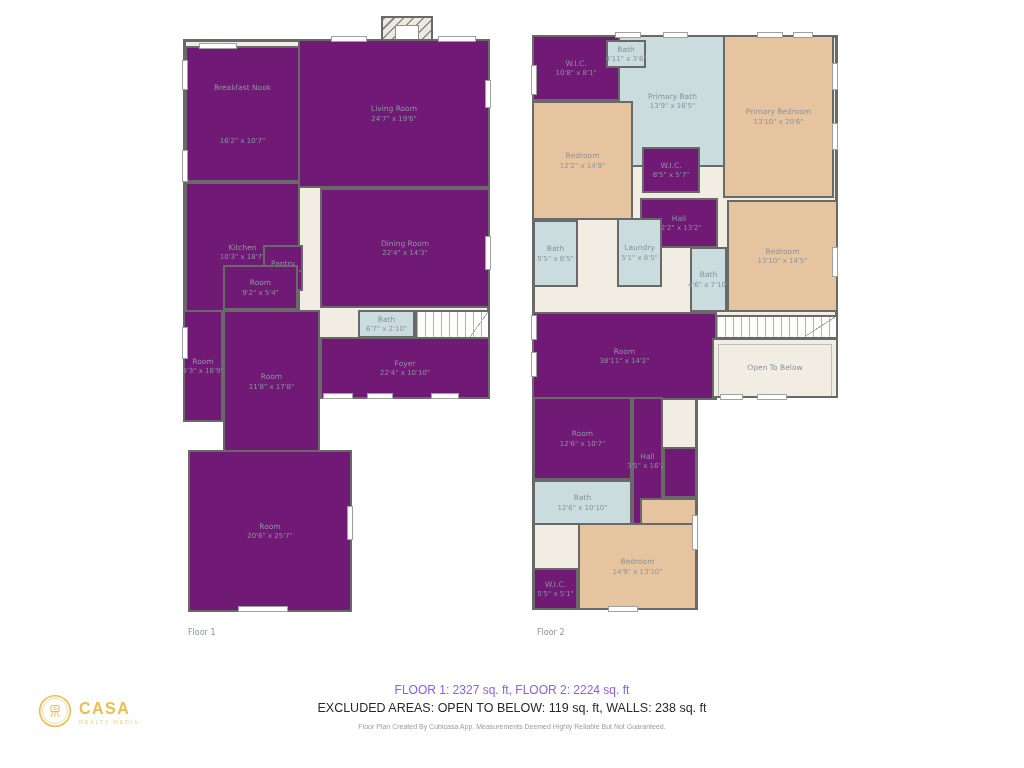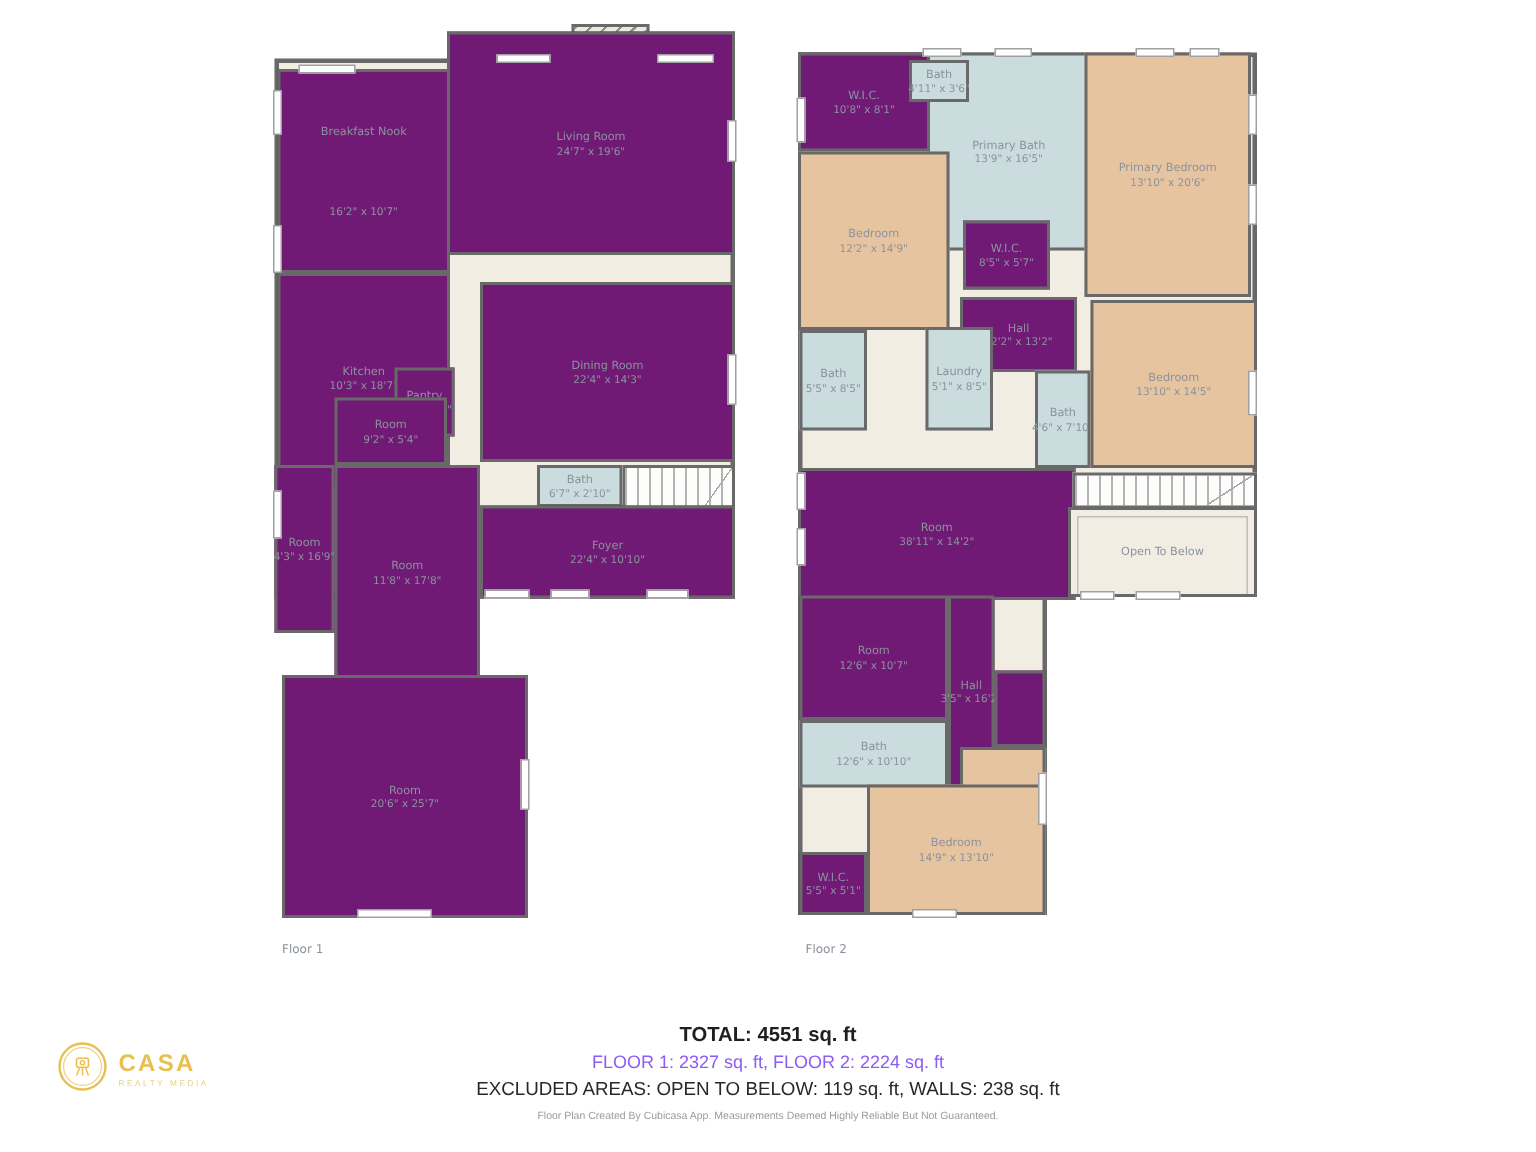--- a/index.html
+++ b/index.html
@@ -56,21 +56,21 @@
 <div class="room k-base" style="left: 0px; top: 25px; width: 307px; height: 360px;"></div>
     <div class="room k-chimney" style="left: 198px; top: 2px; width: 52px; height: 26px;"></div>
     <div class="room k-floor" style="left: 2px; top: 32px; width: 115px; height: 136px; gap: 43px;">
       <div class="rname">Breakfast Nook</div>
       <div class="rdims">16'2" x 10'7"</div>
     </div>
     <div class="room k-floor" style="left: 2px; top: 168px; width: 115px; height: 140px;">
       <div class="rname">Kitchen</div>
       <div class="rdims">10'3" x 18'7"</div>
     </div>
-    <div class="room k-floor" style="left: 115px; top: 7px; width: 192px; height: 149px;">
+    <div class="room k-floor" style="left: 115px; top: 25px; width: 192px; height: 149px;">
       <div class="rname">Living Room</div>
       <div class="rdims">24'7" x 19'6"</div>
     </div>
     <div class="room k-floor" style="left: 137px; top: 174px; width: 170px; height: 120px;">
       <div class="rname">Dining Room</div>
       <div class="rdims">22'4" x 14'3"</div>
     </div>
     <div class="room k-floor" style="left: 80px; top: 231px; width: 40px; height: 46px;">
       <div class="rname">Pantry</div>
       <div class="rdims">4'5" x 6'7"</div>
@@ -203,21 +203,20 @@
     <div class="room k-window" style="left: -1px; top: 35px; width: 6px; height: 30px;"></div>
     <div class="room k-window" style="left: -1px; top: 285px; width: 6px; height: 25px;"></div>
     <div class="room k-window" style="left: -1px; top: 322px; width: 6px; height: 25px;"></div>
     <div class="room k-window" style="left: 188px; top: 364px; width: 23px; height: 6px;"></div>
     <div class="room k-window" style="left: 225px; top: 364px; width: 30px; height: 6px;"></div>
     <div class="room k-window" style="left: 160px; top: 485px; width: 6px; height: 35px;"></div>
     <div class="room k-window" style="left: 76px; top: 576px; width: 30px; height: 6px;"></div>
   </div>
 
 <div id="summary">
-  <div class="s1">TOTAL: 4551 sq. ft</div>
   <div class="s2">FLOOR 1: 2327 sq. ft, FLOOR 2: 2224 sq. ft</div>
   <div class="s3">EXCLUDED AREAS: OPEN TO BELOW: 119 sq. ft, WALLS: 238 sq. ft</div>
   <div class="sfoot">Floor Plan Created By Cubicasa App. Measurements Deemed Highly Reliable But Not Guaranteed.</div>
 </div>
 
 <div id="logo">
   <span>
     <svg width="34" height="34" viewBox="0 0 34 34">
       <circle cx="17" cy="17" r="15.3" fill="none" stroke="#e9bf4f" stroke-width="1.6"></circle>
       <circle cx="17" cy="17" r="12.6" fill="none" stroke="#edd27e" stroke-width="0.8"></circle>

